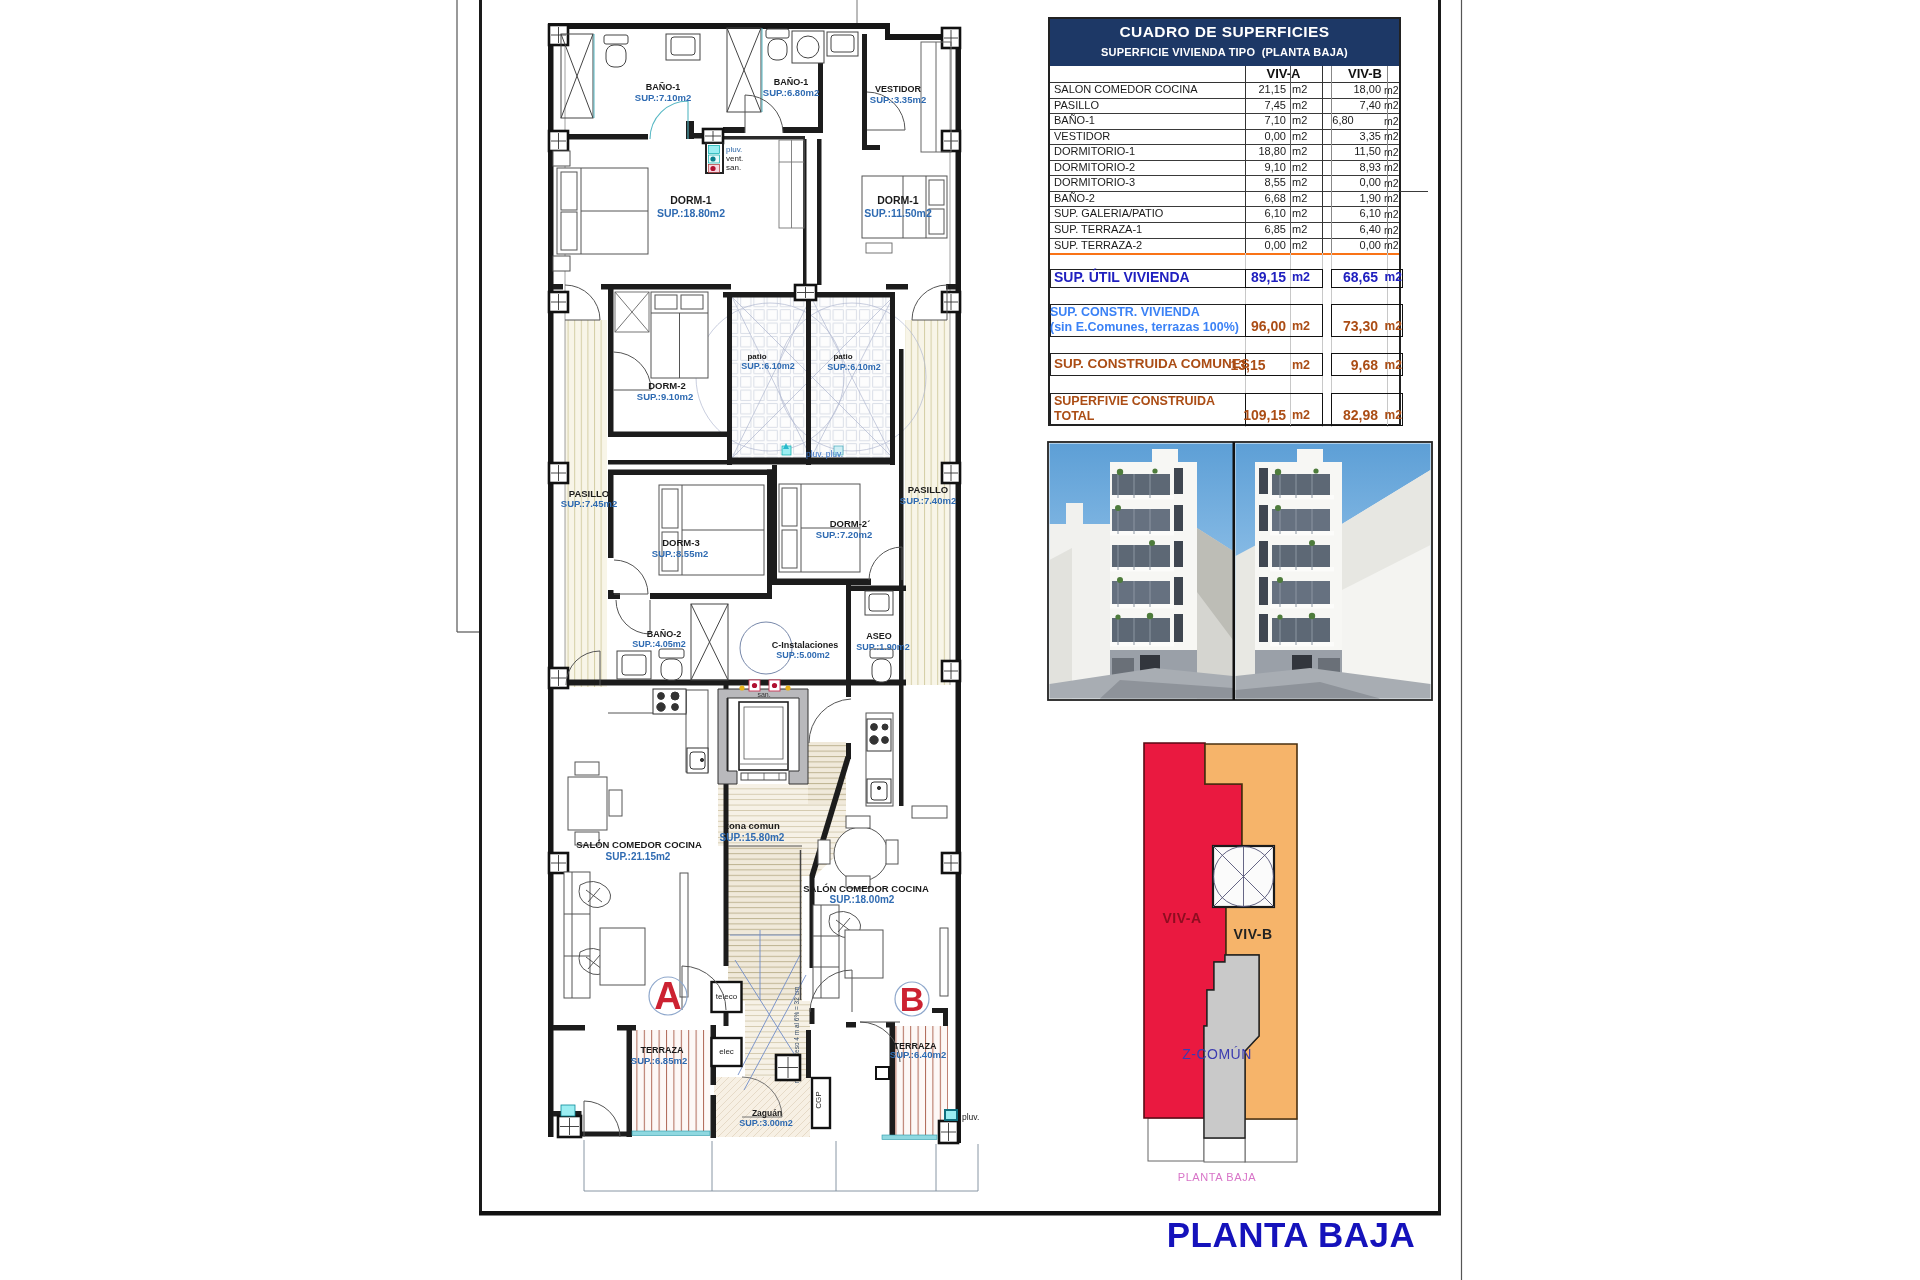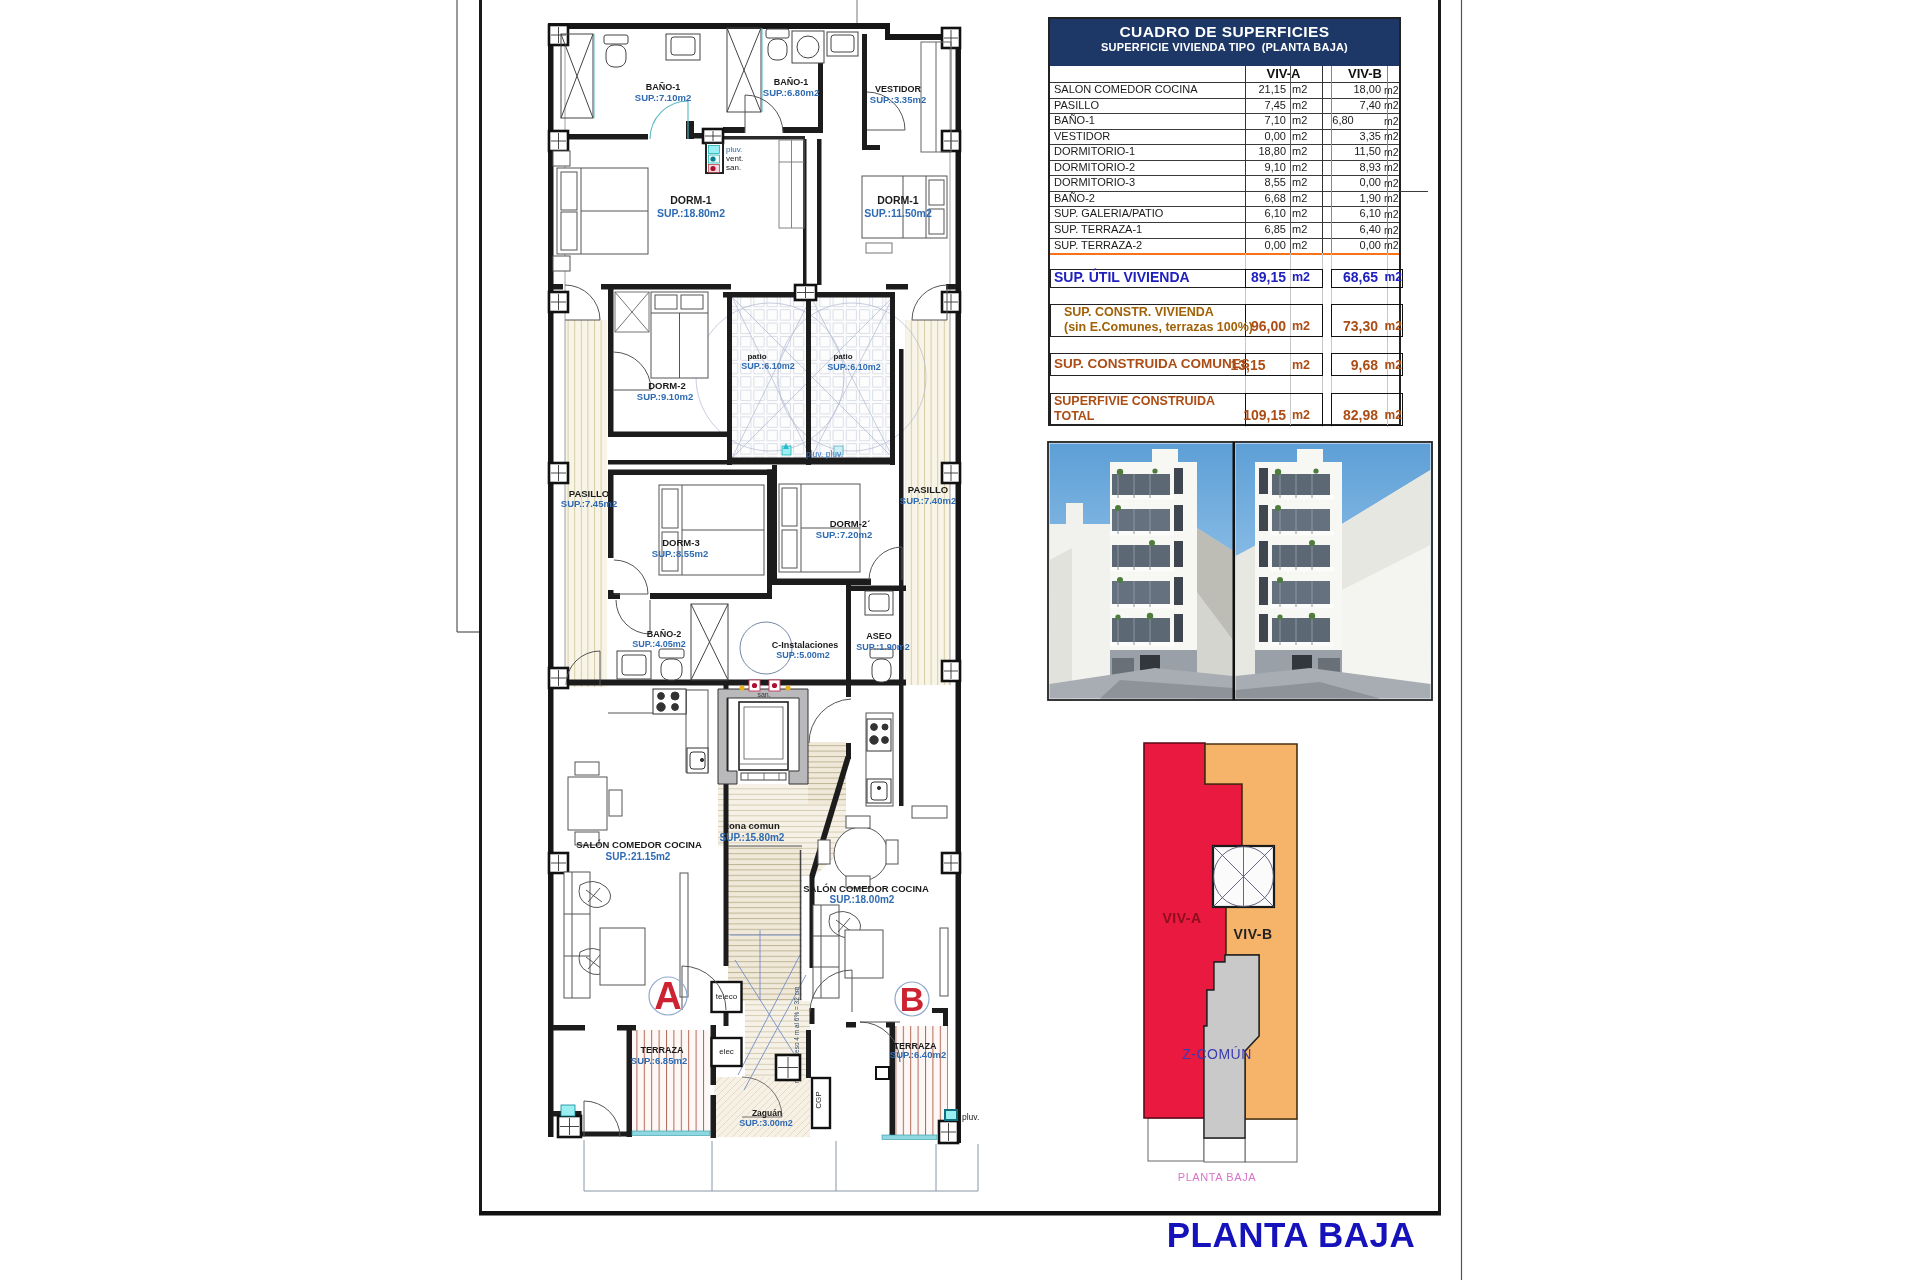--- a/index.html
+++ b/index.html
@@ -915,21 +915,21 @@
 
 <text x="1217" y="1181" font-size="11" fill="#d874c8" text-anchor="middle" style="letter-spacing:0.6px">PLANTA BAJA</text>
 
 <text x="1291" y="1247" font-size="35" font-weight="bold" fill="#1512bb" text-anchor="middle" style="letter-spacing:0.5px">PLANTA BAJA</text>
 </svg>
 
 <div class="tbl" style="height:409px;border:2px solid #222;background:#fff;font-family:'Liberation Sans',sans-serif;">
 
 <div style="position:absolute;left:0;top:0;width:100%;height:47px;background:#1d3866;color:#fff;text-align:center;">
         <div style="font-size:15.5px;font-weight:bold;padding-top:4px;letter-spacing:0.4px">CUADRO DE SUPERFICIES</div>
-        <div style="font-size:11px;font-weight:bold;letter-spacing:0.2px">SUPERFICIE VIVIENDA TIPO&nbsp; (PLANTA BAJA)</div>
+        <div style="font-size:11px;font-weight:bold;margin-top:5px;letter-spacing:0.2px">SUPERFICIE VIVIENDA TIPO&nbsp; (PLANTA BAJA)</div>
       </div>
 
 <div style="position:absolute;left:0;top:47px;width:100%;height:16px;border-bottom:1px solid #333;">
         <span style="position:absolute;left:195px;width:77px;text-align:center;font-weight:bold;font-size:13px;color:#111">VIV-A</span>
         <span style="position:absolute;left:281px;width:68px;text-align:center;font-weight:bold;font-size:13px;color:#111">VIV-B</span>
       </div>
 
 <div>
 <div style="position:absolute;left:0;top:63.0px;width:100%;height:15.55px;border-bottom:1px solid #3a3a3a;font-size:11px;color:#1a1a1a;">
           <span style="position:absolute;left:4px;top:1px;white-space:nowrap">SALON COMEDOR COCINA</span>
@@ -1029,21 +1029,21 @@
         <div style="position:absolute;left:4px;top:0;font-size:14px;font-weight:bold;color:#2020c0;white-space:nowrap;line-height:17px">SUP. ÚTIL VIVIENDA</div>
         <div style="position:absolute;left:160px;width:76px;text-align:right;top:0px;font-size:14px;font-weight:bold;color:#2020c0">89,15</div>
         <div style="position:absolute;left:242px;top:1px;font-size:12.5px;font-weight:bold;color:#2020c0">m2</div>
         <div style="position:absolute;left:252px;width:76px;text-align:right;top:0px;font-size:14px;font-weight:bold;color:#2020c0">68,65</div>
         <div style="position:absolute;left:334.5px;top:1px;font-size:12px;font-weight:bold;color:#2020c0">m2</div>
       </div>
 <div style="position:absolute;left:0;top:285px;width:100%;height:33px;">
         <div style="position:absolute;left:0;top:0;width:194px;height:31px;border:1.6px solid #222;"></div>
         <div style="position:absolute;left:195px;top:0;width:76px;height:31px;border:1.8px solid #111;"></div>
         <div style="position:absolute;left:281px;top:0;width:70px;height:31px;border:1.8px solid #111;"></div>
-        <div style="position:absolute;left:14px;top:1px;font-size:12.5px;font-weight:bold;color:#a16207;white-space:nowrap;line-height:15.0px">SUP. CONSTR. VIVIENDA<br>(sin E.Comunes, terrazas 100%)</div>
+        <div style="position:absolute;left:0;top:1px;font-size:12.5px;font-weight:bold;color:#3b82f6;white-space:nowrap;line-height:15.0px">SUP. CONSTR. VIVIENDA<br>(sin E.Comunes, terrazas 100%)</div>
         <div style="position:absolute;left:160px;width:76px;text-align:right;top:14px;font-size:14px;font-weight:bold;color:#ab4d15">96,00</div>
         <div style="position:absolute;left:242px;top:15px;font-size:12.5px;font-weight:bold;color:#ab4d15">m2</div>
         <div style="position:absolute;left:252px;width:76px;text-align:right;top:14px;font-size:14px;font-weight:bold;color:#ab4d15">73,30</div>
         <div style="position:absolute;left:334.5px;top:15px;font-size:12px;font-weight:bold;color:#ab4d15">m2</div>
       </div>
 <div style="position:absolute;left:0;top:334px;width:100%;height:23px;">
         <div style="position:absolute;left:0;top:0;width:194px;height:21px;border:1.6px solid #222;"></div>
         <div style="position:absolute;left:195px;top:0;width:76px;height:21px;border:1.8px solid #111;"></div>
         <div style="position:absolute;left:281px;top:0;width:70px;height:21px;border:1.8px solid #111;"></div>
         <div style="position:absolute;left:4px;top:0;font-size:13.5px;font-weight:bold;color:#ab4d15;white-space:nowrap;line-height:21px">SUP. CONSTRUIDA COMUNES</div>

